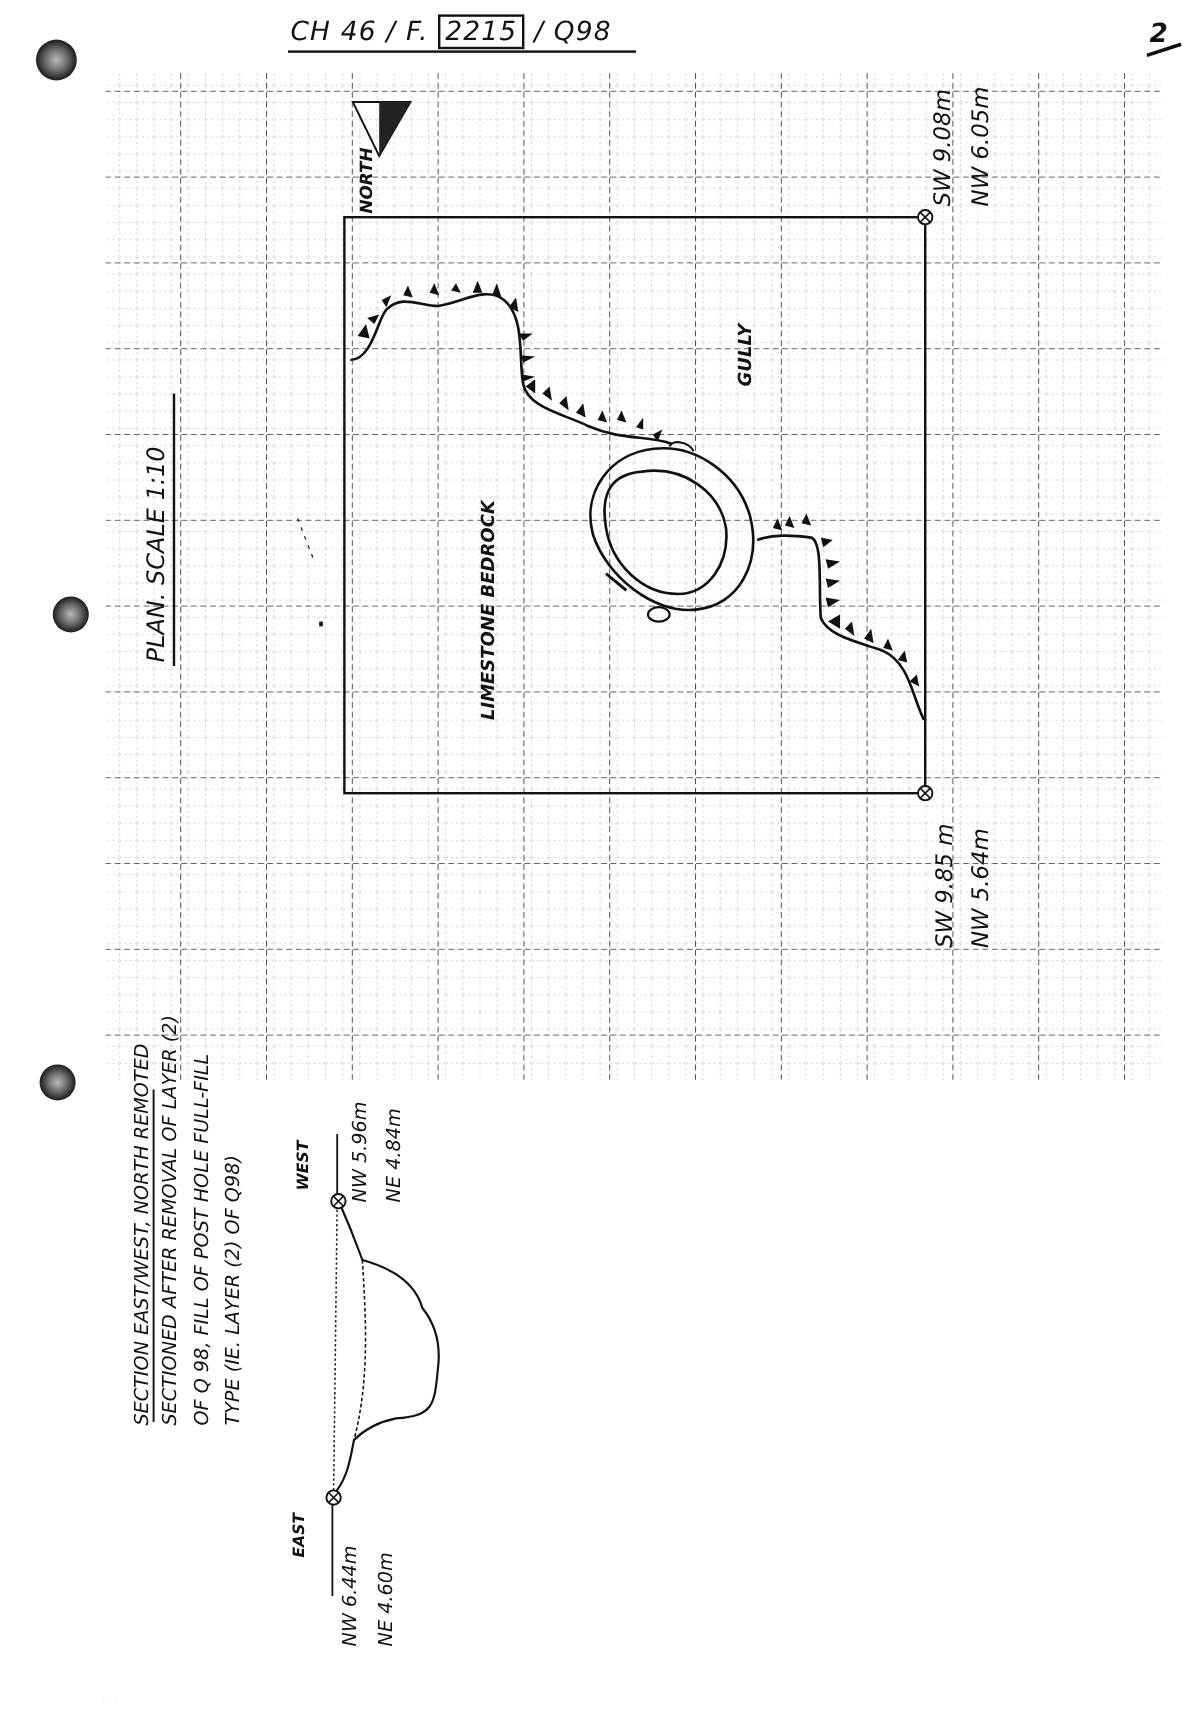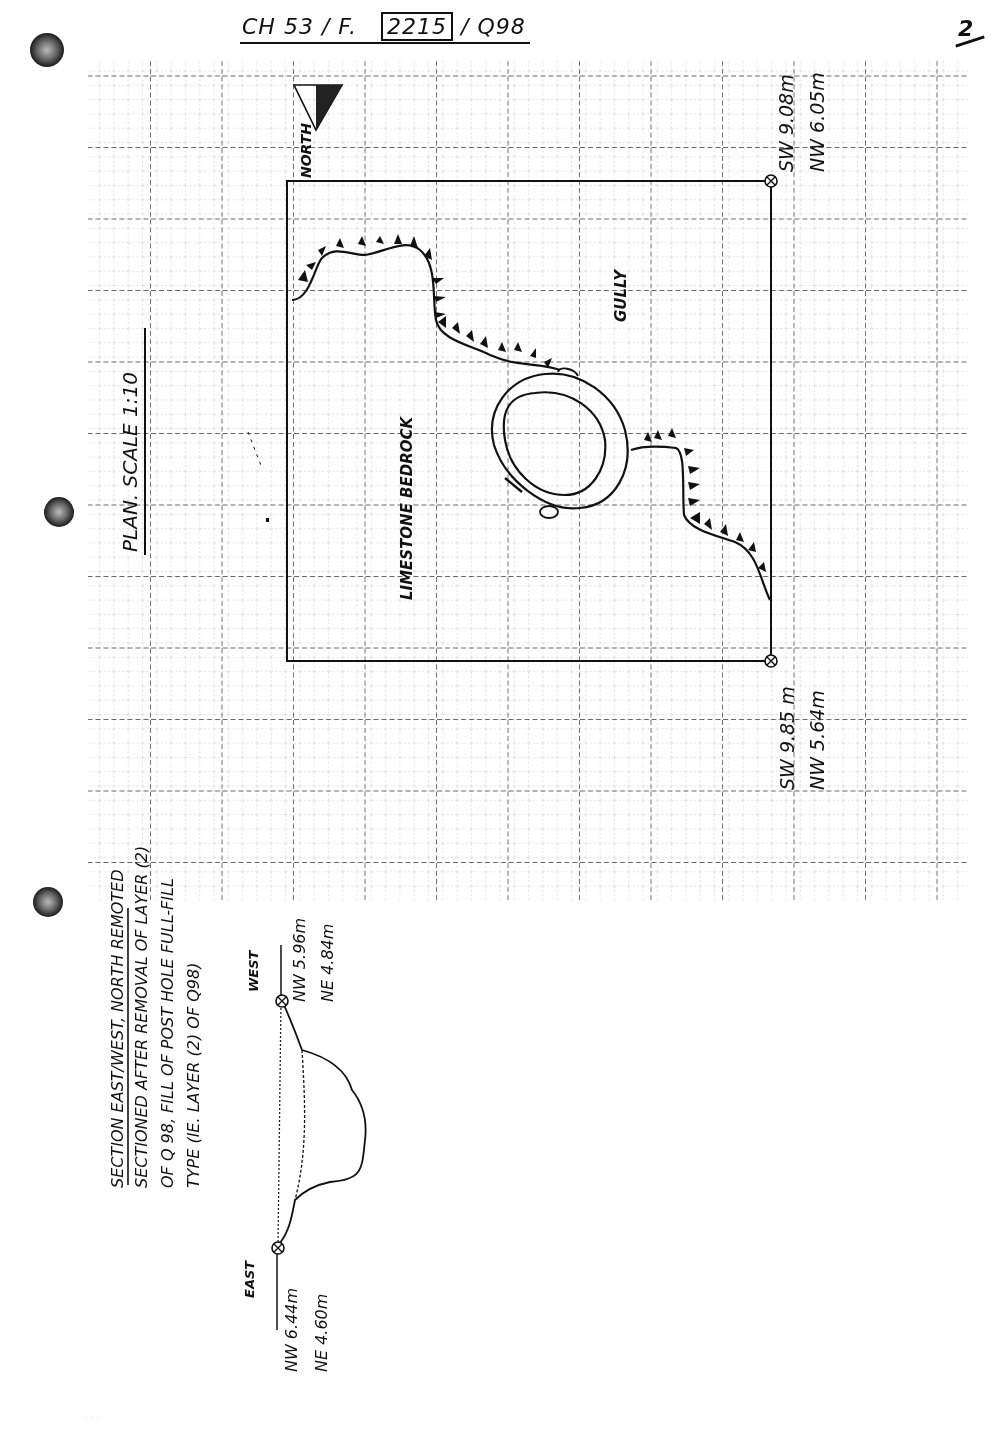--- a/index.html
+++ b/index.html
@@ -2,40 +2,40 @@
 <html><head>
 <meta charset="utf-8">
 <style>
   html, body { margin: 0; padding: 0; background: #ffffff; }
   body { width: 1000px; height: 1430px; position: relative; overflow: hidden;
          font-family: "Liberation Sans", sans-serif; color: #111; }
   .page { position: absolute; left: 0; top: 0; width: 1000px; height: 1430px; background: #fff; }
   .grid-svg { position: absolute; left: 0; top: 0; }
   .hand { font-family: "DejaVu Sans", sans-serif; font-style: italic; color: #111; position: absolute; white-space: nowrap; }
   .ref { left: 242px; top: 14px; font-size: 22px; letter-spacing: 1px; }
-  .ref .boxed { border: 2px solid #111; padding: 0 4px; margin-left: 16px; }
+  .ref .boxed { border: 2px solid #111; padding: 0 4px; }
   .ref-underline { position: absolute; left: 240px; top: 42px; width: 290px; height: 2px; background: #111; }
   .page-num { left: 958px; top: 16px; font-size: 22px; font-weight: bold; }
   .page-num-line { position: absolute; left: 955px; top: 40px; width: 30px; height: 3px; background: #111; transform: rotate(-18deg); }
   .rot { transform-origin: left top; transform: rotate(-90deg); }
   .punch { position: absolute; width: 34px; height: 34px; border-radius: 50%;
            background: radial-gradient(circle at 50% 50%, #bbb 0%, #666 40%, #111 75%); }
   .faint { position: absolute; left: 85px; top: 1412px; font-size: 9px; color: #d8d8d8; }
 </style>
 </head>
 <body>
 
 <div class="page">
 
   <div class="punch" style="left:30px;top:33px;"></div>
   <div class="punch" style="left:44px;top:497px;width:30px;height:30px;"></div>
   <div class="punch" style="left:33px;top:887px;width:30px;height:30px;"></div>
 
   <div class="hand ref">
-    <span>CH 53 / F.</span>
+    <span>CH 46 / F.</span>
     <span class="boxed">2215</span>
     <span>/ Q98</span>
   </div>
   <div class="ref-underline"></div>
   <div class="hand page-num">2</div>
   <div class="page-num-line"></div>
 
   <svg class="grid-svg" width="1000" height="1430" viewBox="0 0 1000 1430">
     <defs>
       <pattern id="minor" x="0" y="0" width="14.3" height="14.3" patternUnits="userSpaceOnUse">

